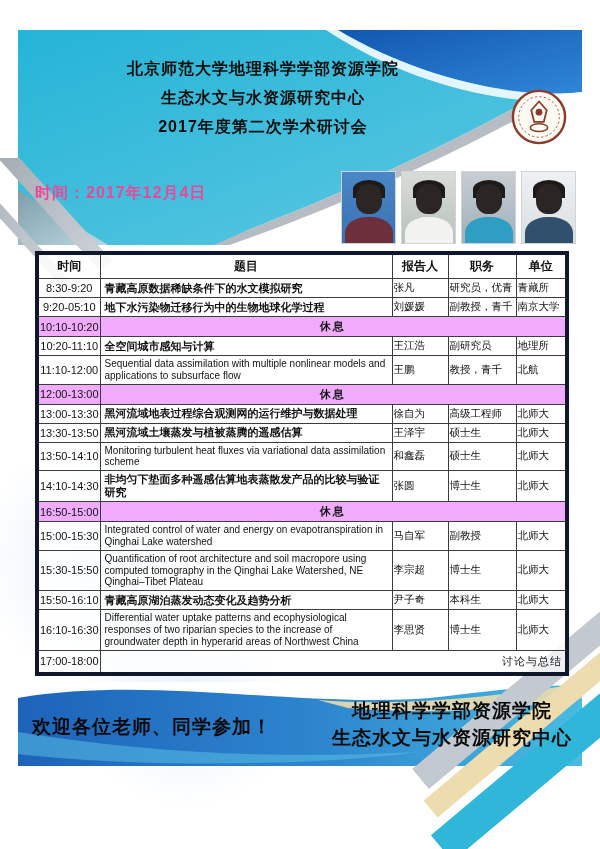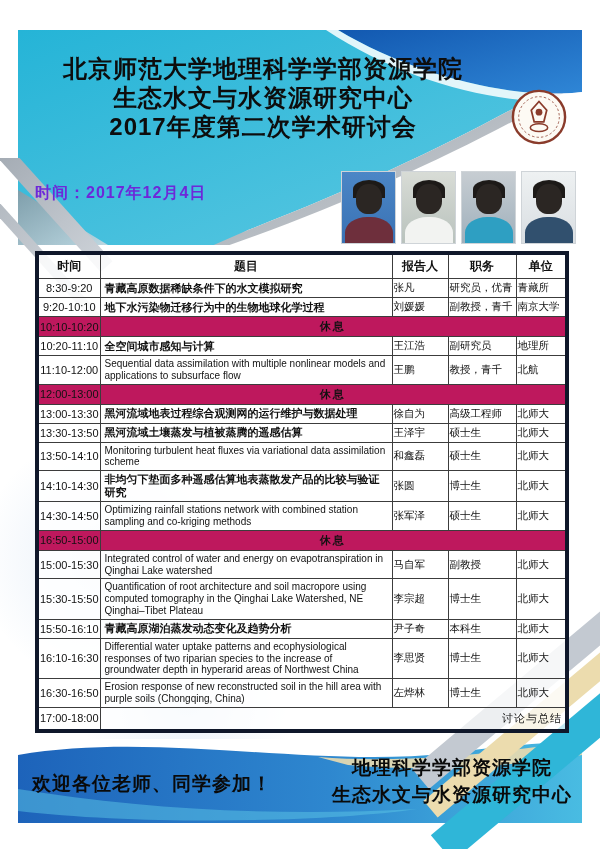--- a/index.html
+++ b/index.html
@@ -10,27 +10,27 @@
     position:relative;
     overflow:hidden;
     color:#111;
   }
   .poster { position:absolute; left:18px; top:30px; width:564px; height:790px; }
 
   
   .header-band { position:relative; width:564px; height:145px; overflow:visible; }
   .header-band svg.bg { position:absolute; left:0; top:0; width:564px; height:215px; }
   .titles { position:relative; z-index:2; text-align:center; padding-top:24px; width:490px; }
-  .title-line { font-weight:bold; font-size:24px; line-height:29px; color:#0d0d0d; letter-spacing:1px; }
+  .title-line { font-weight:bold; font-size:16px; line-height:29px; color:#0d0d0d; letter-spacing:1px; }
   .logo { position:absolute; z-index:3; right:14px; top:58px; width:58px; height:58px; }
 
   
   .info-section { position:relative; width:564px; height:72px; }
   .info-text { position:absolute; left:17px; top:6px; z-index:2; }
-  .info-line { font-size:16px; font-weight:bold; line-height:24px; color:#6d28d9; letter-spacing:1px; }
+  .info-line { font-size:16px; font-weight:bold; line-height:24px; color:#ec4899; letter-spacing:1px; }
   .photos { position:absolute; right:6px; top:-4px; z-index:3; display:flex; gap:5px; }
   .photo { width:55px; height:73px; position:relative; overflow:hidden; border:1px solid #cfd4d8; }
   .photo .head { position:absolute; left:50%; top:12px; width:26px; height:30px; margin-left:-13px; border-radius:46% 46% 42% 42%; background:#2b2623; }
   .photo .hair { position:absolute; left:50%; top:8px; width:32px; height:18px; margin-left:-16px; border-radius:50% 50% 0 0; background:#1d1a18; }
   .photo .body { position:absolute; left:50%; bottom:-8px; width:48px; height:34px; margin-left:-24px; border-radius:46% 46% 0 0; }
   .photo.p1 { background:linear-gradient(180deg,#4b86c6,#3a72b4); }
   .photo.p1 .body { background:#6e2f3c; }
   .photo.p2 { background:linear-gradient(180deg,#d8dcd6,#b9c2bd); }
   .photo.p2 .body { background:#f2f3f1; }
   .photo.p3 { background:linear-gradient(180deg,#c7cdd2,#9fb0bc); }
@@ -45,21 +45,21 @@
   table.schedule col.c2 { width:292px; }
   table.schedule col.c3 { width:56px; }
   table.schedule col.c4 { width:68px; }
   table.schedule col.c5 { width:51px; }
   th,td { border:1px solid #3c3c3c; background:rgba(255,255,255,0.85); vertical-align:middle; }
   th { font-size:12px; font-weight:bold; padding:3px 1px; }
   td.c-time { font-size:11px; text-align:center; padding:2px 0; white-space:nowrap; }
   td.c-topic { font-size:11px; text-align:left; padding:2px 4px; line-height:1.18; font-weight:bold; }
   td.c-topic.en { font-weight:normal; font-size:10px; }
   td.c-speaker,td.c-pos,td.c-unit { font-size:10.5px; text-align:left; padding:2px 1px; }
-  tr.break-row td { background:#be185d; }
+  tr.break-row td { background:#f0abfc; }
   td.c-break { font-size:11px; font-weight:bold; text-align:center; padding:2px; letter-spacing:2px; }
   td.c-plenary { font-size:11px; text-align:right; padding:3px; background:rgba(255,255,255,0.7); letter-spacing:1px; }
 
   
   .footer-band { position:relative; margin-top:6px; width:564px; height:84px; overflow:hidden; }
   .footer-band svg.bg { position:absolute; left:0; top:0; width:564px; height:84px; }
   .footer-content { position:relative; z-index:2; display:flex; justify-content:space-between; align-items:center; height:100%; padding:0 10px 0 14px; }
   .welcome { font-size:19px; font-weight:bold; letter-spacing:1px; color:#0a0a0a; align-self:center; margin-top:6px; }
   .org { text-align:center; }
   .org-line { font-size:19px; font-weight:bold; line-height:27px; letter-spacing:1px; color:#0a0a0a; }
@@ -180,21 +180,21 @@
       </thead>
       <tbody>
           <tr>
             <td class="c-time">8:30-9:20</td>
             <td class="c-topic">青藏高原数据稀缺条件下的水文模拟研究</td>
             <td class="c-speaker">张凡</td>
             <td class="c-pos">研究员，优青</td>
             <td class="c-unit">青藏所</td>
           </tr>
           <tr>
-            <td class="c-time">9:20-10:10</td>
+            <td class="c-time">9:20-05:10</td>
             <td class="c-topic">地下水污染物迁移行为中的生物地球化学过程</td>
             <td class="c-speaker">刘媛媛</td>
             <td class="c-pos">副教授，青千</td>
             <td class="c-unit">南京大学</td>
           </tr>
           <tr class="break-row">
             <td class="c-time">10:10-10:20</td>
             <td class="c-break" colspan="4">休息</td>
           </tr>
           <tr>
@@ -236,27 +236,20 @@
             <td class="c-pos">硕士生</td>
             <td class="c-unit">北师大</td>
           </tr>
           <tr>
             <td class="c-time">14:10-14:30</td>
             <td class="c-topic">非均匀下垫面多种遥感估算地表蒸散发产品的比较与验证研究</td>
             <td class="c-speaker">张圆</td>
             <td class="c-pos">博士生</td>
             <td class="c-unit">北师大</td>
           </tr>
-          <tr>
-            <td class="c-time">14:30-14:50</td>
-            <td class="c-topic en">Optimizing rainfall stations network with combined station sampling and co-kriging methods</td>
-            <td class="c-speaker">张军泽</td>
-            <td class="c-pos">硕士生</td>
-            <td class="c-unit">北师大</td>
-          </tr>
           <tr class="break-row">
             <td class="c-time">16:50-15:00</td>
             <td class="c-break" colspan="4">休息</td>
           </tr>
           <tr>
             <td class="c-time">15:00-15:30</td>
             <td class="c-topic en">Integrated control of water and energy on evapotranspiration in Qinghai Lake watershed</td>
             <td class="c-speaker">马自军</td>
             <td class="c-pos">副教授</td>
             <td class="c-unit">北师大</td>
@@ -272,27 +265,20 @@
             <td class="c-time">15:50-16:10</td>
             <td class="c-topic">青藏高原湖泊蒸发动态变化及趋势分析</td>
             <td class="c-speaker">尹子奇</td>
             <td class="c-pos">本科生</td>
             <td class="c-unit">北师大</td>
           </tr>
           <tr>
             <td class="c-time">16:10-16:30</td>
             <td class="c-topic en">Differential water uptake patterns and ecophysiological responses of two riparian species to the increase of groundwater depth in hyperarid areas of Northwest China</td>
             <td class="c-speaker">李思贤</td>
-            <td class="c-pos">博士生</td>
-            <td class="c-unit">北师大</td>
-          </tr>
-          <tr>
-            <td class="c-time">16:30-16:50</td>
-            <td class="c-topic en">Erosion response of new reconstructed soil in the hill area with purple soils (Chongqing, China)</td>
-            <td class="c-speaker">左烨林</td>
             <td class="c-pos">博士生</td>
             <td class="c-unit">北师大</td>
           </tr>
           <tr>
             <td class="c-time">17:00-18:00</td>
             <td class="c-plenary" colspan="4">讨论与总结</td>
           </tr>
         </tbody>
     </table>
   </div>

